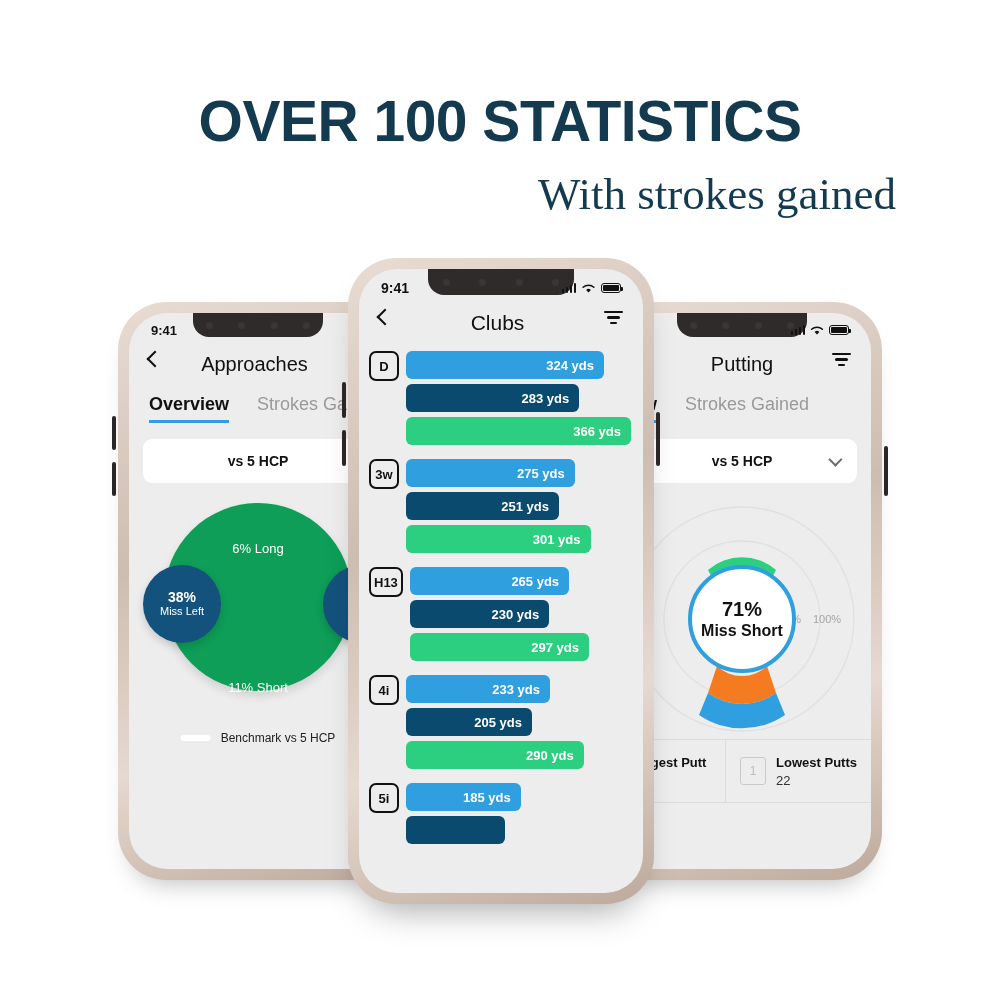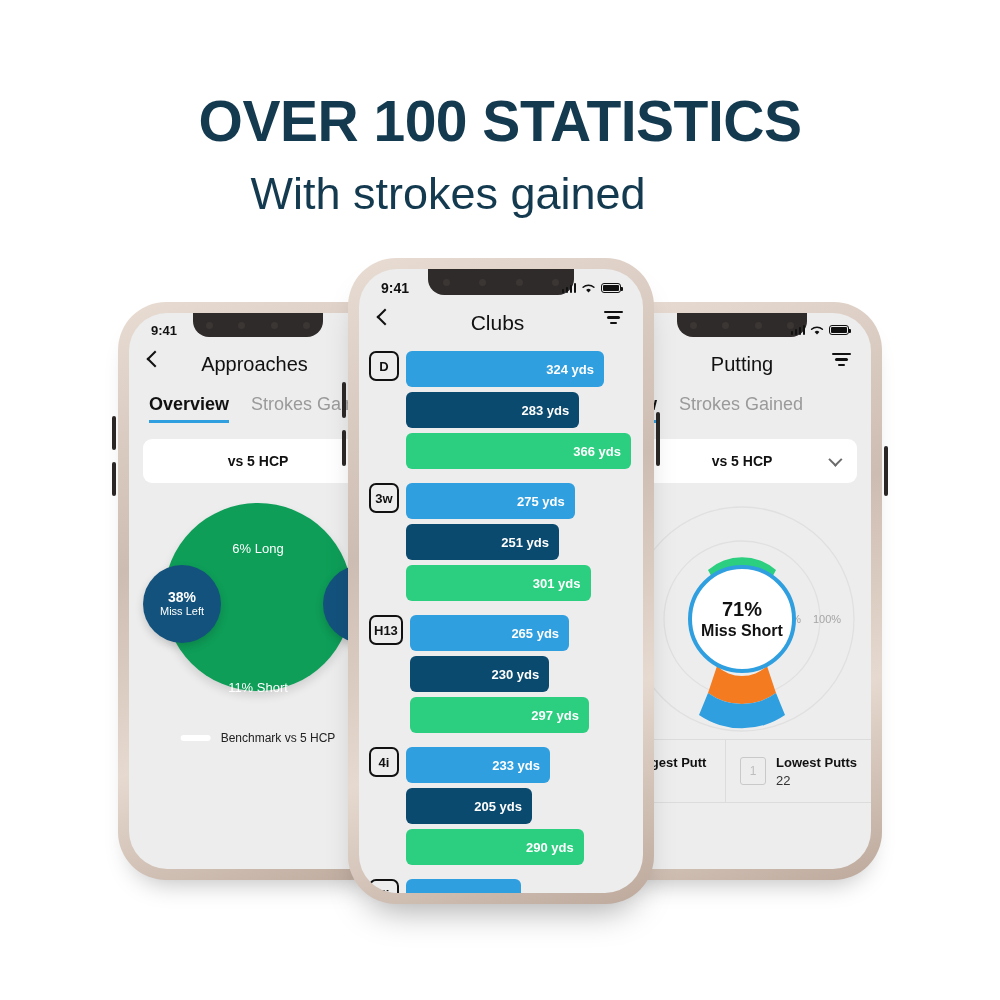--- a/index.html
+++ b/index.html
@@ -14,23 +14,24 @@
   
   .headline {
     position: absolute; top: 92px; left: 0; width: 1000px;
     text-align: center;
     font-size: 57px; font-weight: 700; letter-spacing: -0.5px;
     color: #143a50;
     line-height: 1.05;
   }
   .subhead {
     position: absolute; top: 168px; left: 0; width: 896px;
-    text-align: center;
+    text-align: right;
     font-size: 45px; font-weight: 400;
     color: #143a50;
+    font-family: Liberation Serif, serif;
   }
 
   
   .phone {
     position: absolute;
     border-radius: 44px;
     background: #2f2b2a;
     padding: 7px;
     box-shadow: 0 16px 26px -10px rgba(0,0,0,0.28);
   }
@@ -80,21 +81,21 @@
   }
   .nav-title { font-size:20px; font-weight:500; color:#111; }
   .chev-back { width:12px;height:12px;border-left:2.6px solid #111;border-bottom:2.6px solid #111;transform:rotate(45deg); }
   .filter-ic { display:flex;flex-direction:column;gap:3px;align-items:center; }
   .filter-ic span{display:block;height:2.3px;background:#111;border-radius:2px;}
   .filter-ic span:nth-child(1){width:19px}
   .filter-ic span:nth-child(2){width:13px}
   .filter-ic span:nth-child(3){width:7px}
 
   
-  .tabs { display:flex; gap:22px; padding: 14px 20px 0; text-align: right; }
+  .tabs { display:flex; gap:28px; padding: 14px 20px 0; text-align: right; }
   .tab { font-size:18px; color:#9a9a9a; padding-bottom:5px; white-space:nowrap; }
   .tab.active { color:#111; font-weight:700; border-bottom:3px solid #2f9fe0; }
 
   
   .hcp {
     margin: 16px 14px 0; height: 44px; background:#fff; border-radius:9px;
     display:flex; align-items:center; justify-content:center; position:relative;
     font-size:14px; font-weight:700; color:#111;
   }
   .hcp .caret {
@@ -148,21 +149,21 @@
   
   .clubs { padding: 14px 12px 0 10px; display:flex; flex-direction:column; gap:14px; }
   .club-row { display:flex; gap:7px; align-items:flex-start; }
   .club-tag {
     min-width:30px;height:30px;border:2.2px solid #111;border-radius:7px;background:#ededed;
     display:flex;align-items:center;justify-content:center;
     font-size:13px;font-weight:700;color:#111;flex:0 0 auto;padding:0 3px;
   }
   .club-bars { flex:1; display:flex;flex-direction:column;gap:5px; }
   .bar {
-    height:36px;border-radius:6px;display:flex;align-items:center;justify-content:flex-end;
+    height:28px;border-radius:6px;display:flex;align-items:center;justify-content:flex-end;
     padding-right:10px;color:#fff;font-size:13px;font-weight:700;
   }
   .bar.pavg { background:#2f9fe0; }
   .bar.avg  { background:#0b4a6f; }
   .bar.long { background:#2bcf7f; }
   .legend-card {
     position:absolute;left:0;right:0;bottom:0;height:86px;background:#fff;
     border-top-left-radius:22px;border-top-right-radius:22px;
     display:flex;align-items:center;justify-content:center;gap:10px;
     box-shadow:0 -6px 14px rgba(0,0,0,.07); z-index:6;

